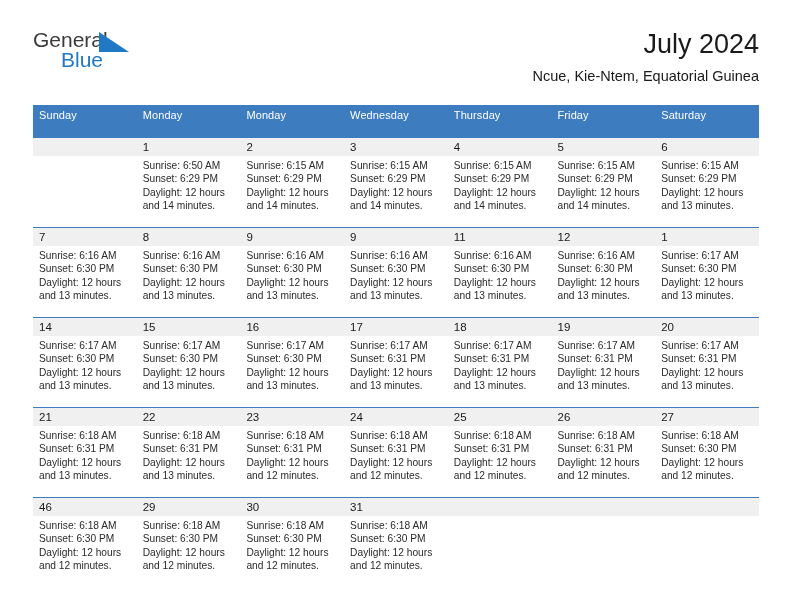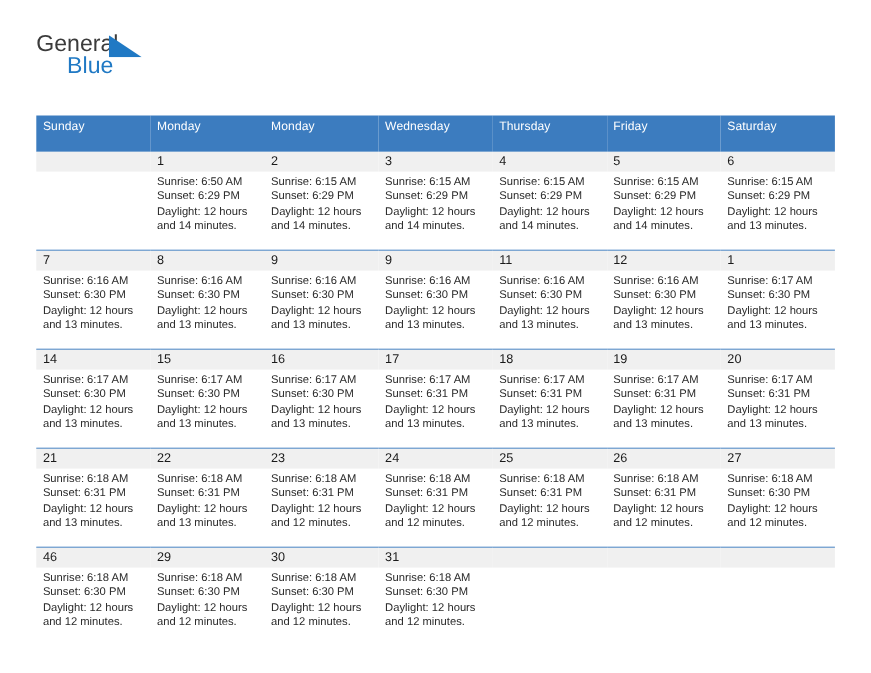--- a/index.html
+++ b/index.html
@@ -156,20 +156,22 @@
       <span class="brand-line1">General</span>
       <span class="brand-flag">
         <svg width="30" height="20" viewBox="0 0 30 20" xmlns="http://www.w3.org/2000/svg">
           <polygon points="0,0 30,20 0,20" fill="#2079c4"></polygon>
         </svg>
       </span>
       <span class="brand-line2">Blue</span>
     </div>
 
     <div class="title-block">
+      <div class="cal-title">July 2024</div>
+      <div class="cal-subtitle">Ncue, Kie-Ntem, Equatorial Guinea</div>
     </div>
 
   </div>
 
   <table class="calendar">
     <colgroup>
       <col>
         <col>
         <col>
         <col>

